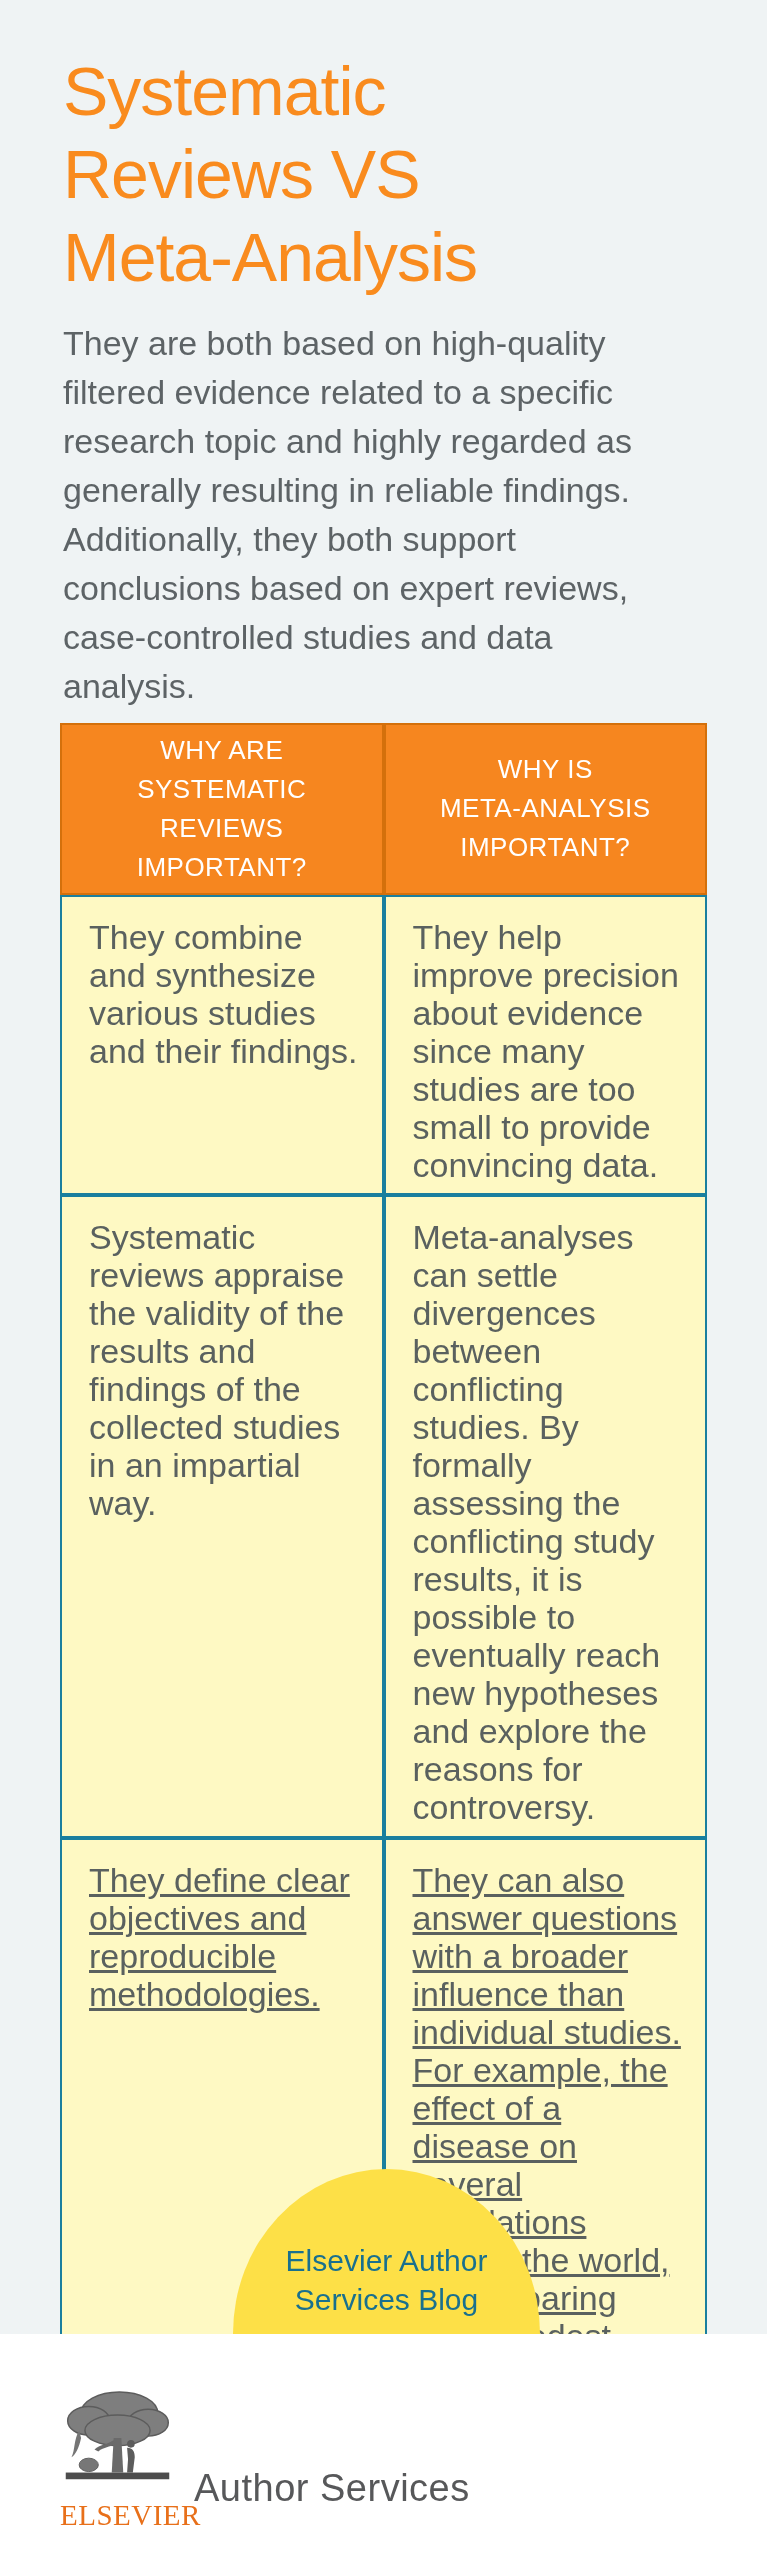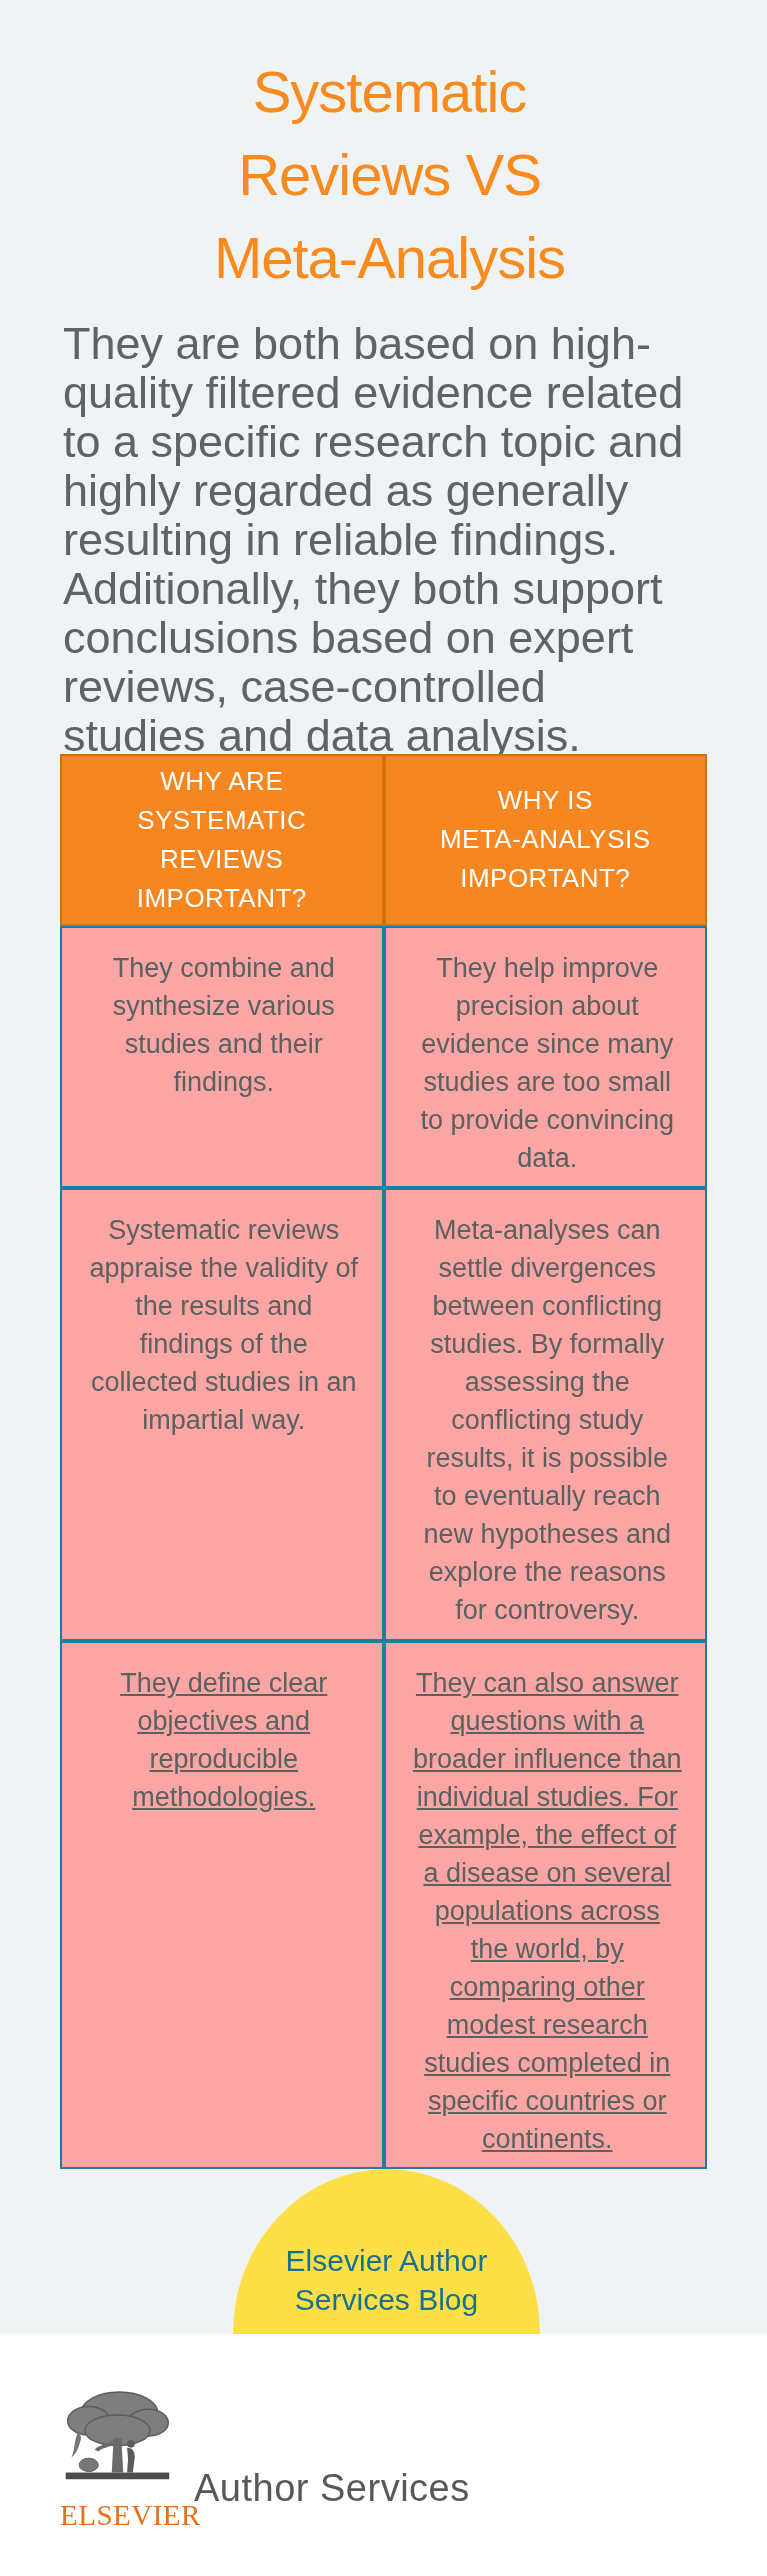--- a/index.html
+++ b/index.html
@@ -8,46 +8,45 @@
     position: relative;
     width: 768px; height: 2576px;
     background: #eff3f4;
     font-family: "Liberation Sans", sans-serif;
     overflow: hidden;
   }
   .pre { white-space: pre-line; }
 
   .title {
     position: absolute; left: 63px; top: 50px; width: 653px;
-    font-size: 58px; line-height: 83px; font-weight: 300;
-    color: #f98b1e; letter-spacing: -1px; text-align: center;
+    font-size: 68px; line-height: 83px; font-weight: 300;
+    color: #f98b1e; letter-spacing: -1px;
   }
   .intro {
     position: absolute; left: 63px; top: 319px; width: 629px;
-    font-size: 45px; line-height: 49px; color: #5d6366;
+    font-size: 34px; line-height: 49px; color: #5d6366;
   }
 
   table.compare {
-    position: absolute; left: 60px; top: 754px;
+    position: absolute; left: 60px; top: 723px;
     width: 647px; border-collapse: separate; border-spacing: 0;
     table-layout: fixed;
   }
   table.compare td, table.compare th { width: 50%; vertical-align: top; }
   th.hdr {
     background: #f6861f; border: 2.9px solid #d4700b;
     color: #ffffff; font-weight: 400;
     font-size: 26px; line-height: 39px; letter-spacing: 0.5px;
     text-align: center; vertical-align: middle !important;
     height: 136px; padding: 5.8px 9.6px;
   }
   td.cell {
-    background: #fca5a5; border: 2.9px solid #1a7f9e;
-    color: #5a615f; font-size: 27px; line-height: 38px;
+    background: #fef9c3; border: 2.9px solid #1a7f9e;
+    color: #5a615f; font-size: 34px; line-height: 38px;
     padding: 21px 23px 9.6px 27px;
-    text-align: center;
   }
   tr.r1 td { height: 241px; }
   tr.r2 td { height: 428px; }
   tr.r3 td { height: 528px; text-decoration: underline; }
 
   .dome {
     position: absolute; left: 233px; top: 2169px;
     width: 307px; height: 165px;
     background: #fde047;
     border-radius: 154px 154px 0 0 / 165px 165px 0 0;

